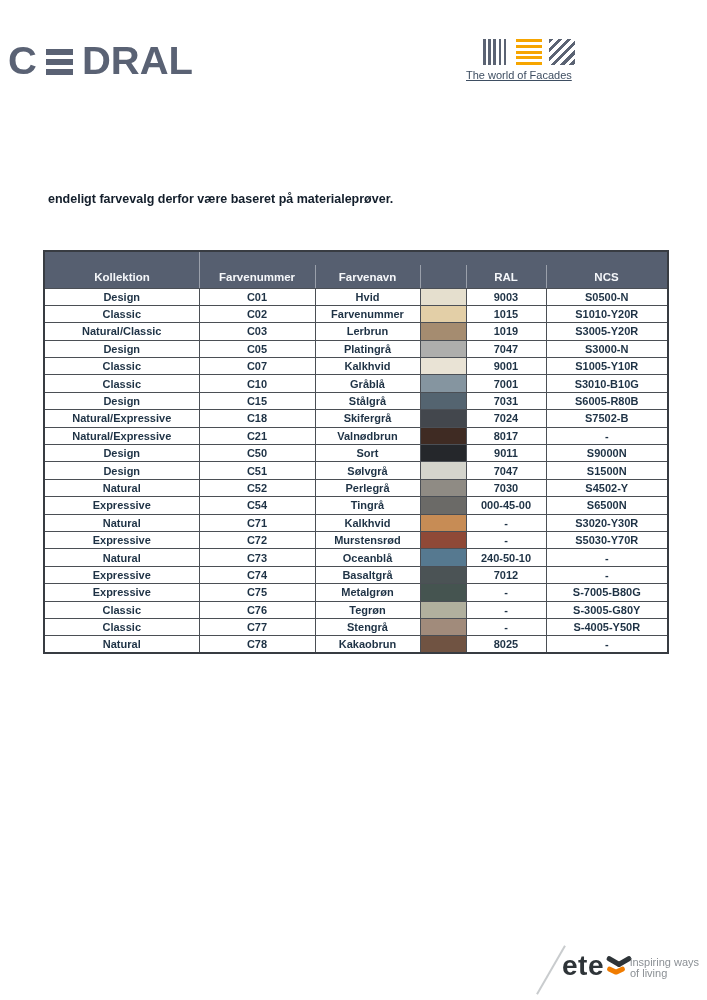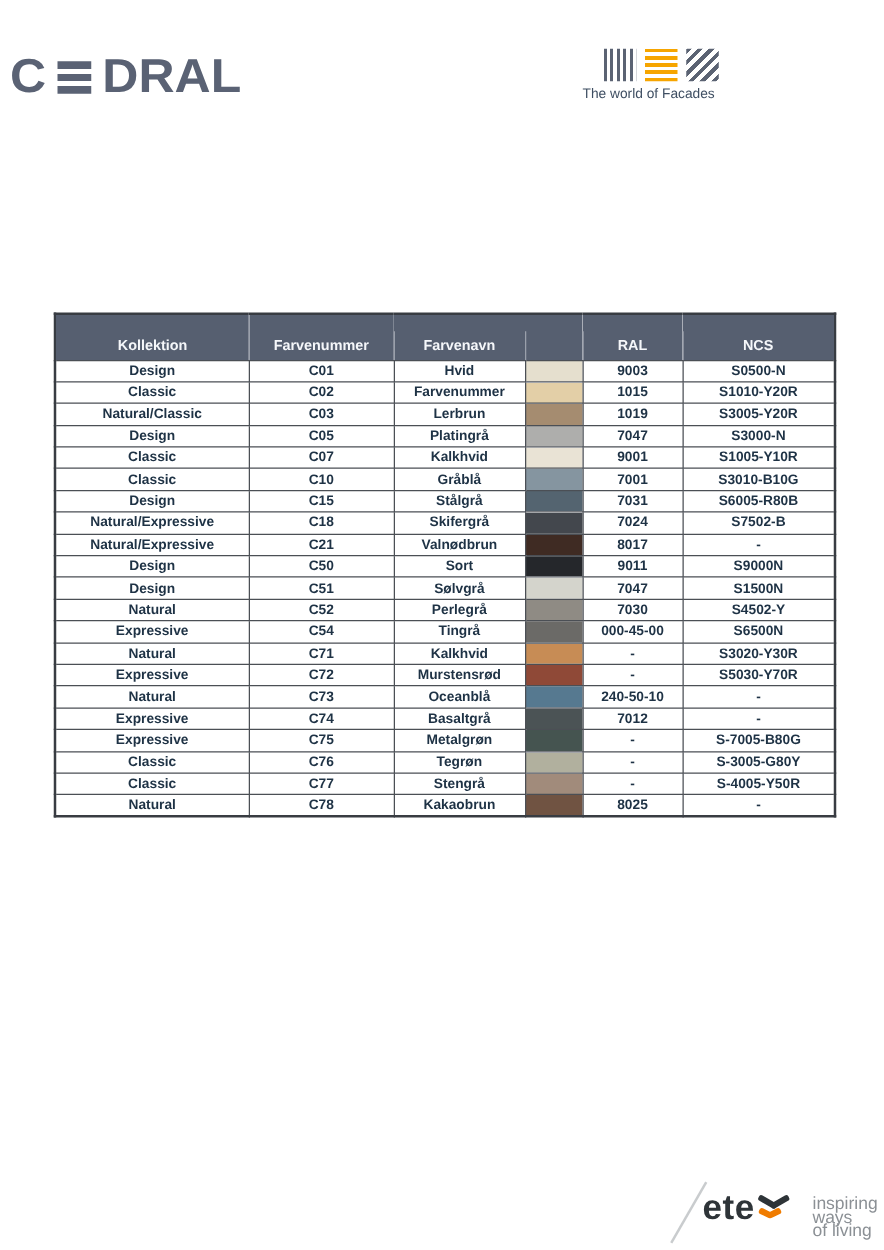--- a/index.html
+++ b/index.html
@@ -13,21 +13,21 @@
   .cedral-e { width:27px; height:26px; margin-top:2px;
               background:repeating-linear-gradient(180deg,#5a6274 0 6px, transparent 6px 10px); }
 
   
   .facades-logo { position:absolute; left:466px; top:39px; width:112px; }
   .fac-squares { display:flex; gap:7px; margin-left:17px; }
   .fac-sq { width:26px; height:26px; }
   .sq-vert { background:repeating-linear-gradient(90deg,#5b6373 0 2.6px,#ffffff 2.6px 5.2px); }
   .sq-horz { background:repeating-linear-gradient(180deg,#f6a500 0 3px,#ffffff 3px 5.8px); }
   .sq-diag { background:repeating-linear-gradient(135deg,#5b6373 0 3px,#ffffff 3px 6.5px); }
-  .fac-text { margin-top:4px; font-size:11px; color:#3e4e62; white-space:nowrap; }
+  .fac-text { margin-top:4px; font-size:11px; color:#3e4e62; white-space:nowrap;text-decoration:underline; }
 
   
   .intro { position:absolute; left:48px; top:190px; width:640px; font-size:12.5px; font-weight:bold;
            color:#131e2b; line-height:18px; }
 
   
   .color-table-wrap { position:absolute; left:43px; top:250px; width:624px; }
   table { border-collapse:collapse; width:624px; table-layout:fixed;
           border:2px solid #383c42; }
   thead th { position:relative; height:37px; vertical-align:bottom; padding:0 0 5px 0;
@@ -44,21 +44,21 @@
   .footer-slash { position:absolute; left:30px; top:6px; width:2px; height:56px; background:#c9ccce;
                   transform:rotate(30deg); }
   .etex-logo { position:absolute; left:42px; top:14px; font-size:28px; font-weight:bold;
                color:#2e3438; letter-spacing:0.5px; display:flex; align-items:flex-start;justify-content:flex-end; }
   .x-mark { position:relative; display:inline-block; width:25px; height:24px; margin-left:2px; margin-top:5px; }
   .x-mark i { position:absolute; display:block; border-radius:2px; background:#2e3438; }
   .x-mark .d1 { left:0px;  top:4px; width:16px; height:5px; transform:rotate(30deg); }
   .x-mark .d2 { left:10px; top:4px; width:16px; height:5px; transform:rotate(-30deg); }
   .x-mark .o1 { left:1px;  top:13px; width:11px; height:4.5px; transform:rotate(26deg);  background:#f07c00; }
   .x-mark .o2 { left:8px;  top:13px; width:11px; height:4.5px; transform:rotate(-26deg); background:#f07c00; }
-  .footer-tagline { position:absolute; left:110px; top:21px; font-size:14px; line-height:11px; color:#8b9095;margin-left:20px; }
+  .footer-tagline { position:absolute; left:110px; top:21px; font-size:11px; line-height:11px; color:#8b9095; }
 </style>
 </head>
 <body>
 
 <div class="page">
 
   <div class="cedral-logo">
     <span class="lt">C</span>
     <span class="cedral-e"></span>
     <span class="lt">DRAL</span>
@@ -67,20 +67,21 @@
   <div class="facades-logo">
     <div class="fac-squares">
       <span class="fac-sq sq-vert"></span>
       <span class="fac-sq sq-horz"></span>
       <span class="fac-sq sq-diag"></span>
     </div>
     <div class="fac-text">The world of Facades</div>
   </div>
 
   <div class="intro">
+    <div>endeligt farvevalg derfor være baseret på materialeprøver.</div>
   </div>
 
   <div class="color-table-wrap">
     <table>
       <colgroup>
         <col style="width:155px">
           <col style="width:116px">
           <col style="width:105px">
         <col style="width:46px">
           <col style="width:80px">

